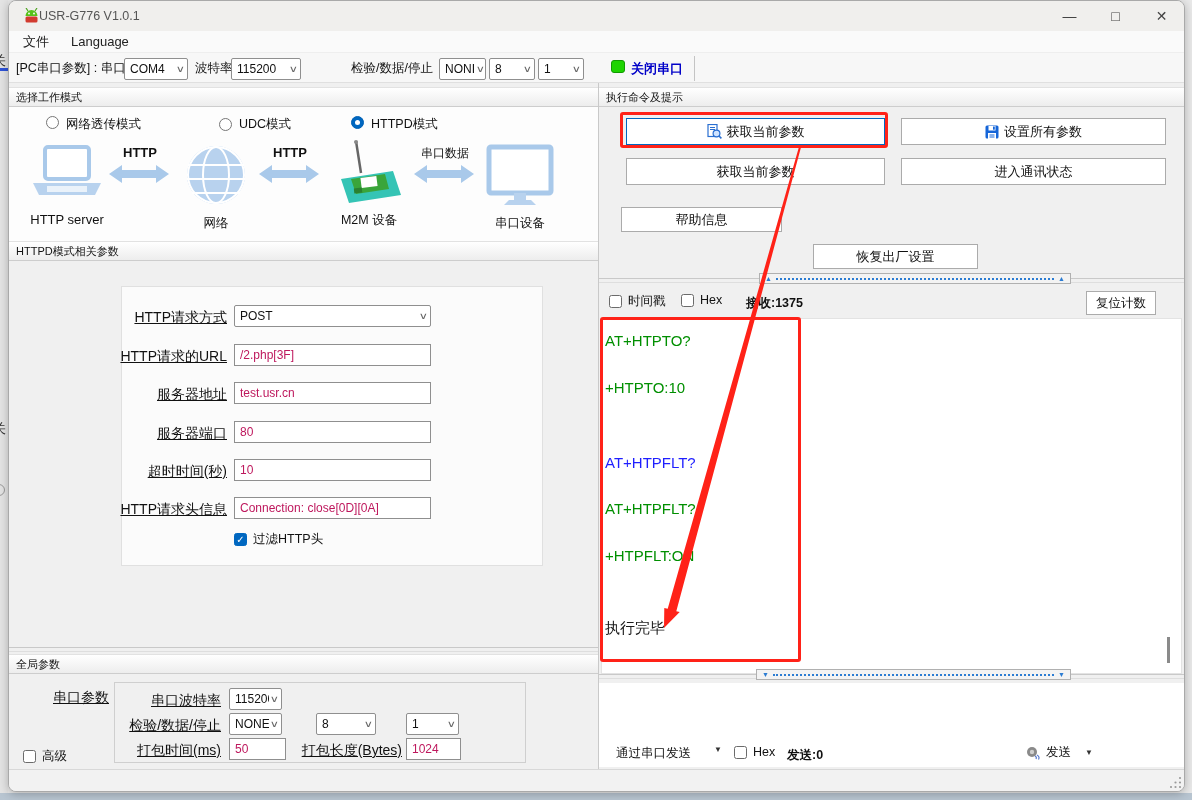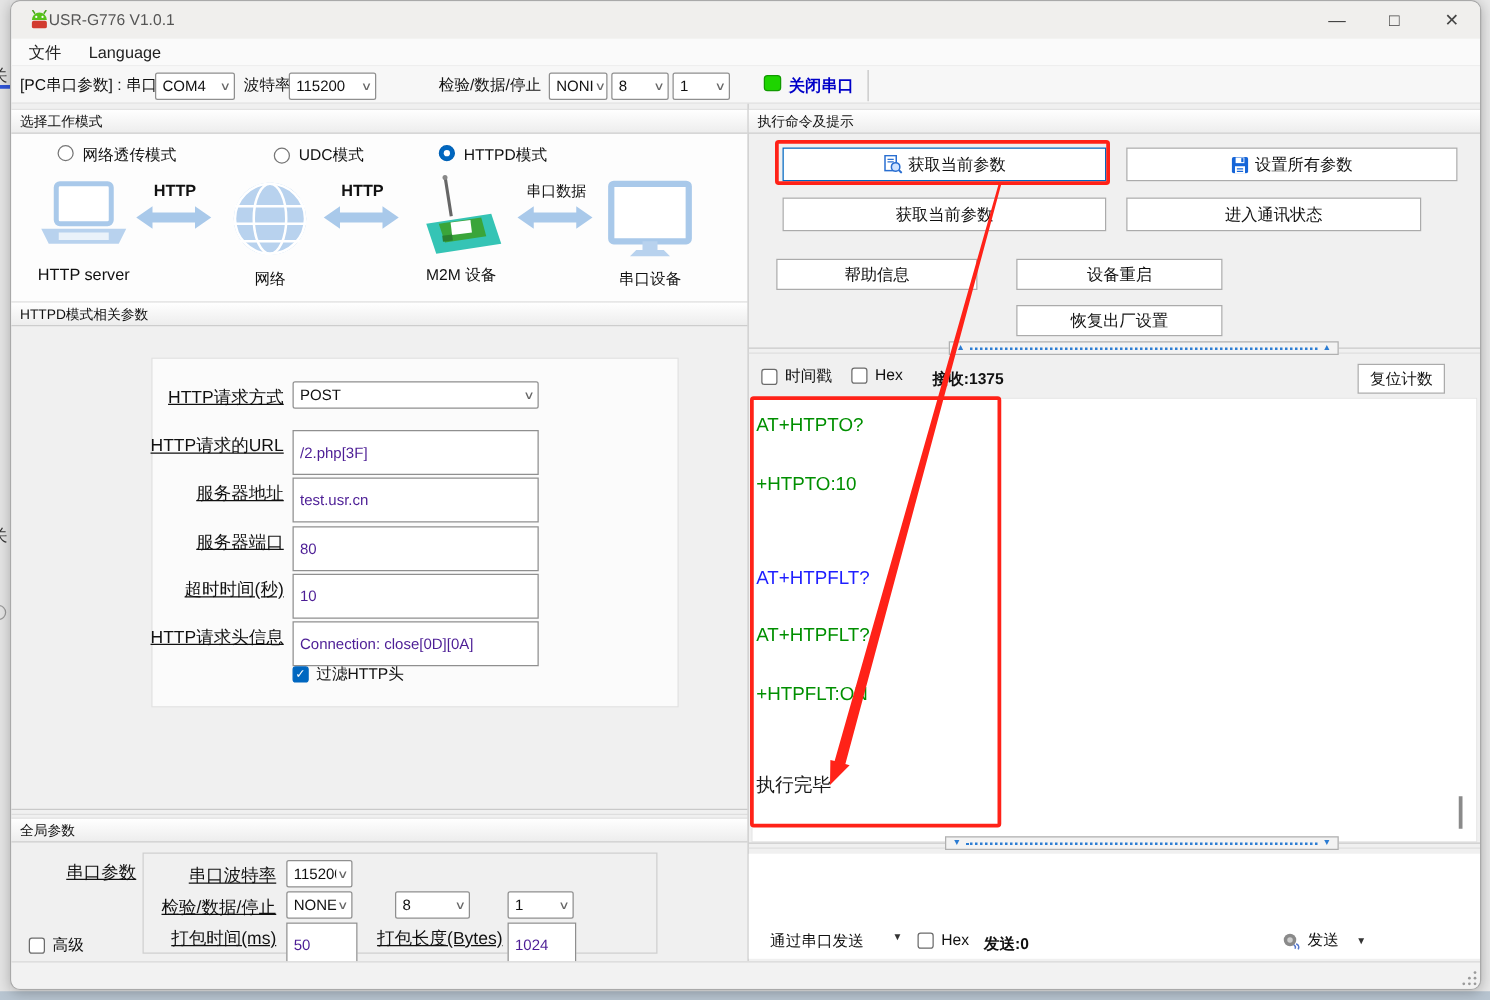--- a/index.html
+++ b/index.html
@@ -20,22 +20,22 @@
     display:flex; align-items:center; gap:22px; padding-left:14px; font-size:13px; color:#222;
     border-bottom:1px solid #eee; }
   
   .toolbar { position:absolute; left:0; top:52px; right:0; height:30px; background:#f7f7f7;
     border-bottom:1px solid #e0e0e0; }
   .tlabel { position:absolute; font-size:12.5px; color:#111; top:59px; }
   .combo { position:absolute; height:22px; background:#fff; border:1px solid #8f8f8f;
     border-radius:2px; display:flex; align-items:center; justify-content:space-between;
     font-size:12px; color:#111; padding:0 3px 0 5px; overflow:hidden; white-space:nowrap; }
   .chev { font-size:9px; color:#666; transform:scaleX(1.4); margin-left:2px; }
-  .tinput { position:absolute; height:36px; background:#fff; border:1px solid #8f8f8f;
-    font-size:12px; color:#4c1d95; display:flex; align-items:center; padding:0 5px;
+  .tinput { position:absolute; height:22px; background:#fff; border:1px solid #8f8f8f;
+    font-size:12px; color:#be185d; display:flex; align-items:center; padding:0 5px;
     overflow:hidden; white-space:nowrap; }
   
   .sechdr { position:absolute; height:20px; background:linear-gradient(#ffffff,#ededed);
     border-top:1px solid #e2e2e2; border-bottom:1px solid #cdcdcd; font-size:11px; color:#111;
     display:flex; align-items:center; padding-left:7px; }
   .btn { position:absolute; background:#fff; border:1px solid #ababab; border-radius:0;
     display:flex; align-items:center; justify-content:center; gap:5px;
     font-size:13px; color:#111; cursor:default; }
   .radio { width:13px; height:13px; border-radius:50%; border:1px solid #767676; background:#fff;
     display:inline-flex; align-items:center; justify-content:center; }
@@ -275,29 +275,26 @@
       <rect x="3" y="8" width="8" height="6" fill="#fff"></rect>
       <line x1="4.5" y1="10" x2="9.5" y2="10" stroke="#1565d8"></line>
       <line x1="4.5" y1="12" x2="9.5" y2="12" stroke="#1565d8"></line>
     </svg>
     <span>设置所有参数</span>
   </div>
 
   <div class="btn" style="left:617px;top:157px;width:259px;height:27px">
     <span>获取当前参数</span>
   </div>
-  <div class="btn" style="left:892px;top:157px;width:236px;height:27px">
+  <div class="btn" style="left:892px;top:157px;width:265px;height:27px">
     <span>进入通讯状态</span>
   </div>
 
   <div class="btn" style="left:612px;top:206px;width:161px;height:25px">
     <span>帮助信息</span>
-  </div>
-  <div class="btn" style="left:804px;top:206px;width:165px;height:25px">
-    <span>设备重启</span>
   </div>
 
   <div class="btn" style="left:804px;top:243px;width:165px;height:25px">
     <span>恢复出厂设置</span>
   </div>
 
   <div class="hline" style="left:590px;top:277px;width:587px"></div>
   <div class="hline" style="left:590px;top:281px;width:587px;background:#dedede"></div>
   <div class="split-handle" style="left:750px;top:272px;width:312px">
     <span class="split-tri">▲</span>

